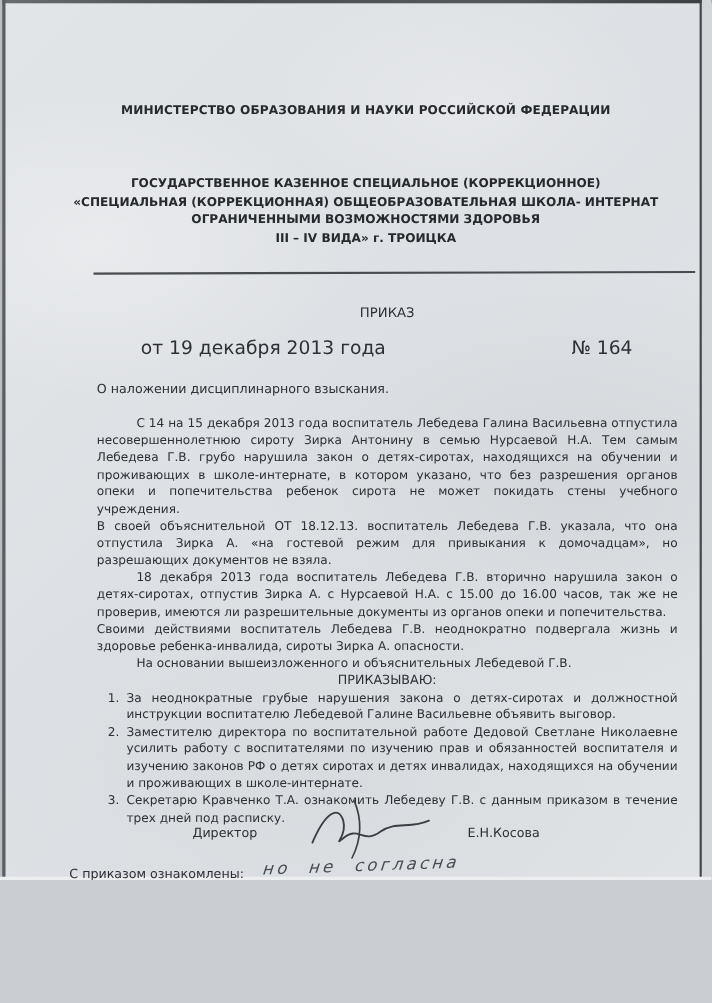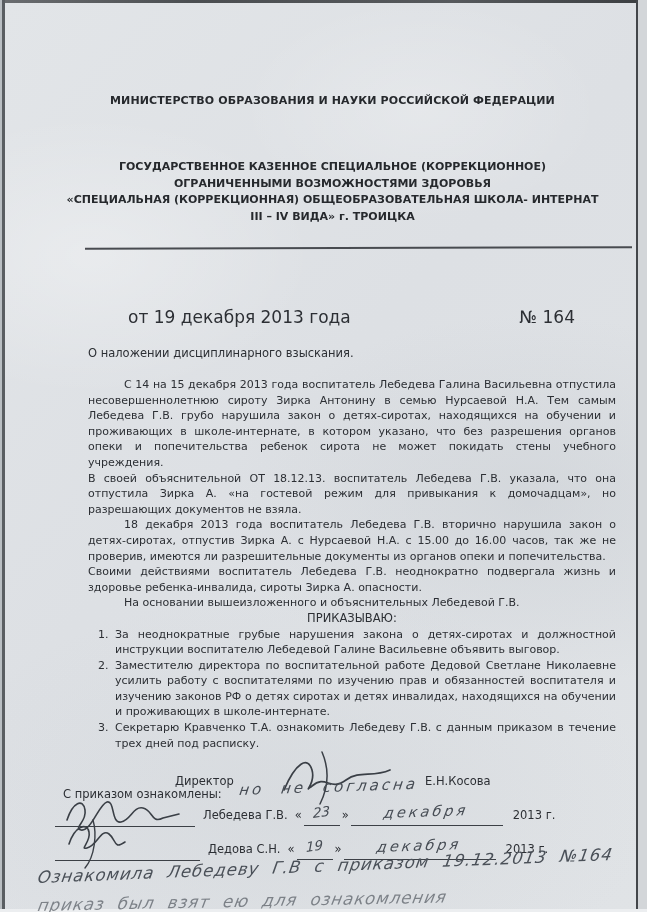--- a/index.html
+++ b/index.html
@@ -1,17 +1,17 @@
 <!DOCTYPE html>
 <html><head>
 <meta charset="utf-8">
 <style>
   html,body{margin:0;padding:0;background:#c9ccd0;}
   .scan{
-    position:relative;width:647px;height:912px;overflow:hidden;
+    position:relative;width:647px;height:800px;overflow:hidden;
     font-family:"DejaVu Sans","Liberation Sans",sans-serif;
     color:#2c2f34;
     background:
       radial-gradient(ellipse 320px 200px at 14% 28%, rgba(255,255,255,0.30), transparent 70%),
       radial-gradient(ellipse 420px 260px at 82% 55%, rgba(186,192,198,0.30), transparent 72%),
       radial-gradient(ellipse 520px 300px at 45% 88%, rgba(198,203,208,0.28), transparent 70%),
       radial-gradient(ellipse 260px 160px at 65% 12%, rgba(255,255,255,0.22), transparent 70%),
       linear-gradient(135deg,#e2e5e8 0%,#dde0e4 45%,#e0e3e6 100%);
   }
   
@@ -44,21 +44,21 @@
   .body p{margin:0;text-align:justify;}
   .ind{text-indent:36px;}
   .cmd{text-align:center !important;font-size:11.5px;margin:0;}
   ol.orders{margin:0;padding-left:24px;}
   ol.orders li{text-align:justify;padding-left:3px;margin:0;}
 
   
   .hand{font-style:italic;color:#464c54;transform-origin:left center;}
 
   
-  .row-director{position:absolute;top:772px;left:88px;right:60px;height:22px;font-size:11.5px;}
+  .row-director{position:absolute;top:748px;left:88px;right:60px;height:22px;font-size:11.5px;}
   .dir-label{position:absolute;left:87px;top:2px;}
   .dir-name{position:absolute;left:337px;top:2px;}
   .dir-scr{position:absolute;left:190px;top:-24px;overflow:visible;}
 
   .row-ack{position:absolute;top:784px;left:63px;font-size:11.5px;white-space:nowrap;}
   .ack-note{display:inline-block;margin-left:14px;font-size:15px;letter-spacing:3px;
     word-spacing:9px;transform:rotate(-2deg) skewX(-10deg) translateY(-3px);}
 
   .sig-row{position:absolute;display:flex;align-items:center;font-size:11.5px;left:55px;}
   .sig-row-1{top:804px;}
@@ -94,26 +94,27 @@
   <div class="edge-top"></div>
   <div class="edge-left-outer"></div>
   <div class="edge-left"></div>
   <div class="edge-right-outer"></div>
   <div class="edge-right"></div>
   <div class="edge-bottom"></div>
 
   <div class="hdr hdr-fed">МИНИСТЕРСТВО ОБРАЗОВАНИЯ И НАУКИ  РОССИЙСКОЙ ФЕДЕРАЦИИ</div>
   <div class="inst">
     <div>ГОСУДАРСТВЕННОЕ КАЗЕННОЕ СПЕЦИАЛЬНОЕ (КОРРЕКЦИОННОЕ)</div>
+    <div>«СПЕЦИАЛЬНАЯ (КОРРЕКЦИОННАЯ) ОБЩЕОБРАЗОВАТЕЛЬНАЯ ШКОЛА- ИНТЕРНАТ</div>
     <div>ОГРАНИЧЕННЫМИ ВОЗМОЖНОСТЯМИ ЗДОРОВЬЯ</div>
-    <div>«СПЕЦИАЛЬНАЯ (КОРРЕКЦИОННАЯ) ОБЩЕОБРАЗОВАТЕЛЬНАЯ ШКОЛА- ИНТЕРНАТ</div>
     <div>III – IV ВИДА» г. ТРОИЦКА</div>
   </div>
   <div class="rule"></div>
 
+  <div class="doctype">ПРИКАЗ</div>
   <div class="daterow">
     <span>от  19 декабря  2013 года</span>
     <span>№ 164</span>
   </div>
   <div class="subject">О наложении дисциплинарного взыскания.</div>
 
   <div class="body">
     <p class="ind">С 14 на 15 декабря 2013 года воспитатель Лебедева Галина Васильевна отпустила несовершеннолетнюю сироту Зирка Антонину в семью Нурсаевой Н.А. Тем самым Лебедева Г.В.  грубо нарушила закон о детях-сиротах, находящихся на обучении и проживающих в школе-интернате, в котором указано, что без разрешения органов опеки и попечительства ребенок сирота не может покидать стены учебного учреждения.</p>
     <p>В своей объяснительной ОТ 18.12.13. воспитатель Лебедева Г.В. указала, что она отпустила Зирка А. «на гостевой режим для привыкания к домочадцам», но разрешающих документов не взяла.</p>
     <p class="ind">18 декабря 2013 года воспитатель Лебедева Г.В. вторично нарушила закон о детях-сиротах, отпустив Зирка А. с Нурсаевой Н.А. с 15.00 до 16.00 часов, так же не проверив, имеются ли разрешительные документы из органов опеки и попечительства.</p>

